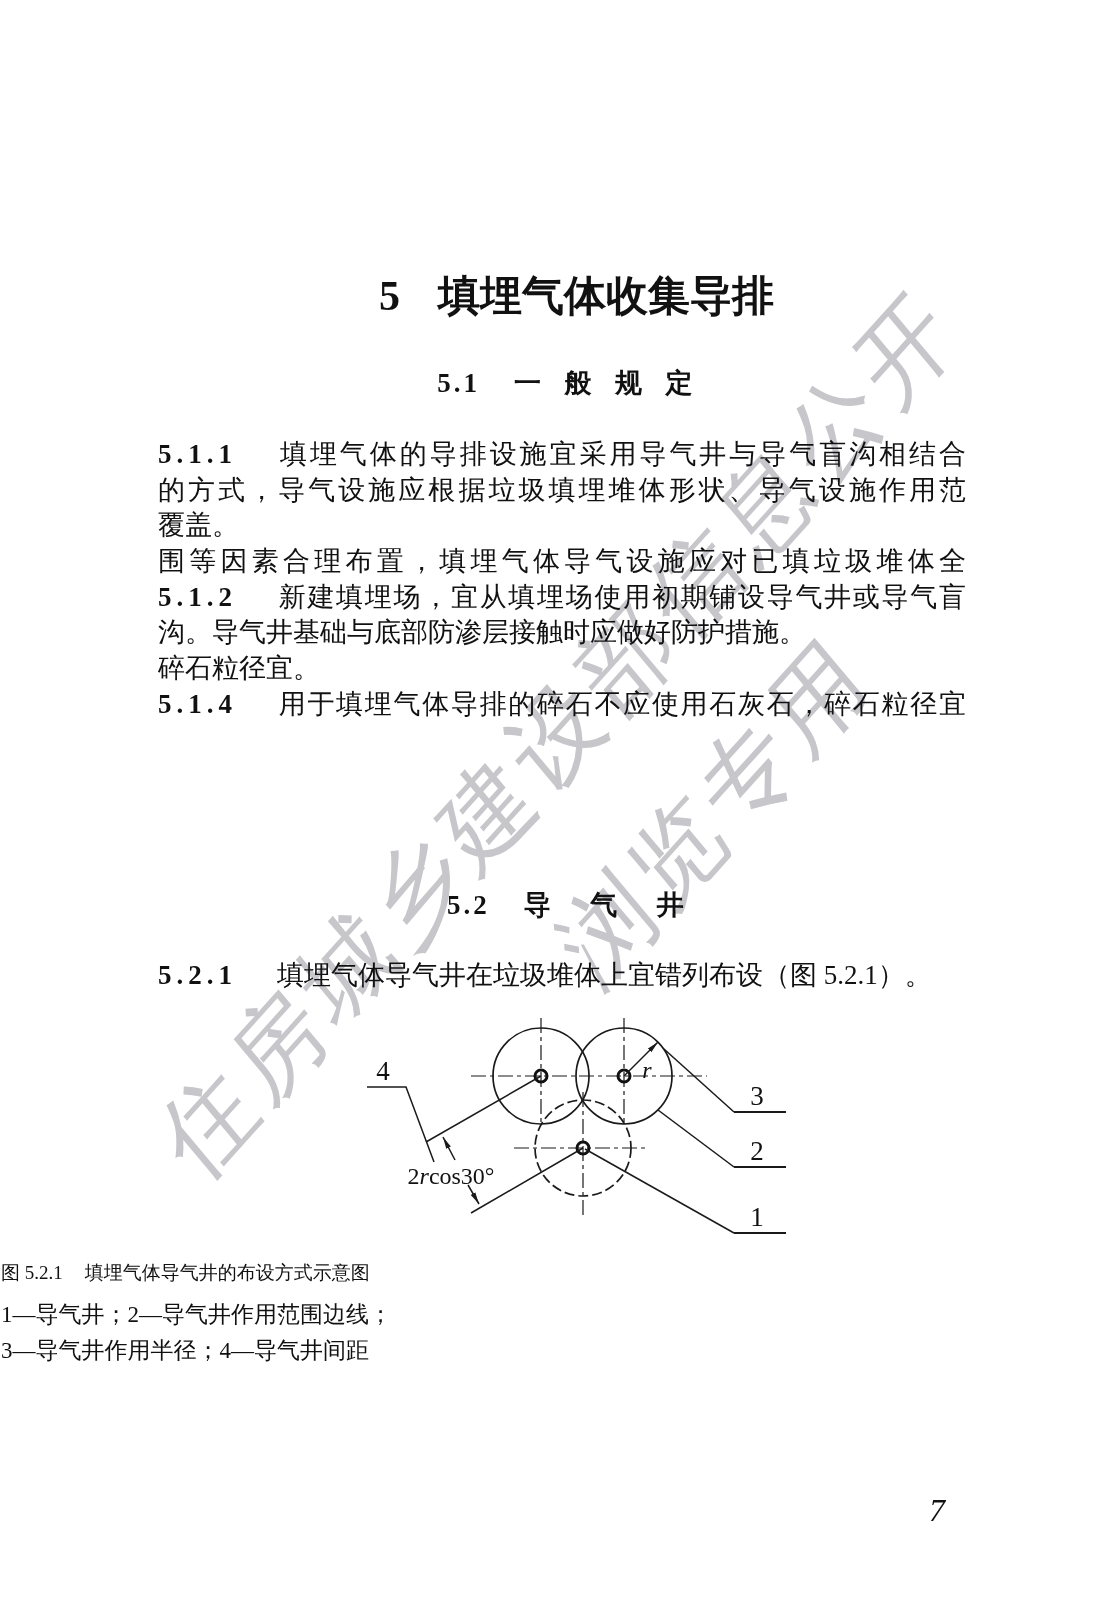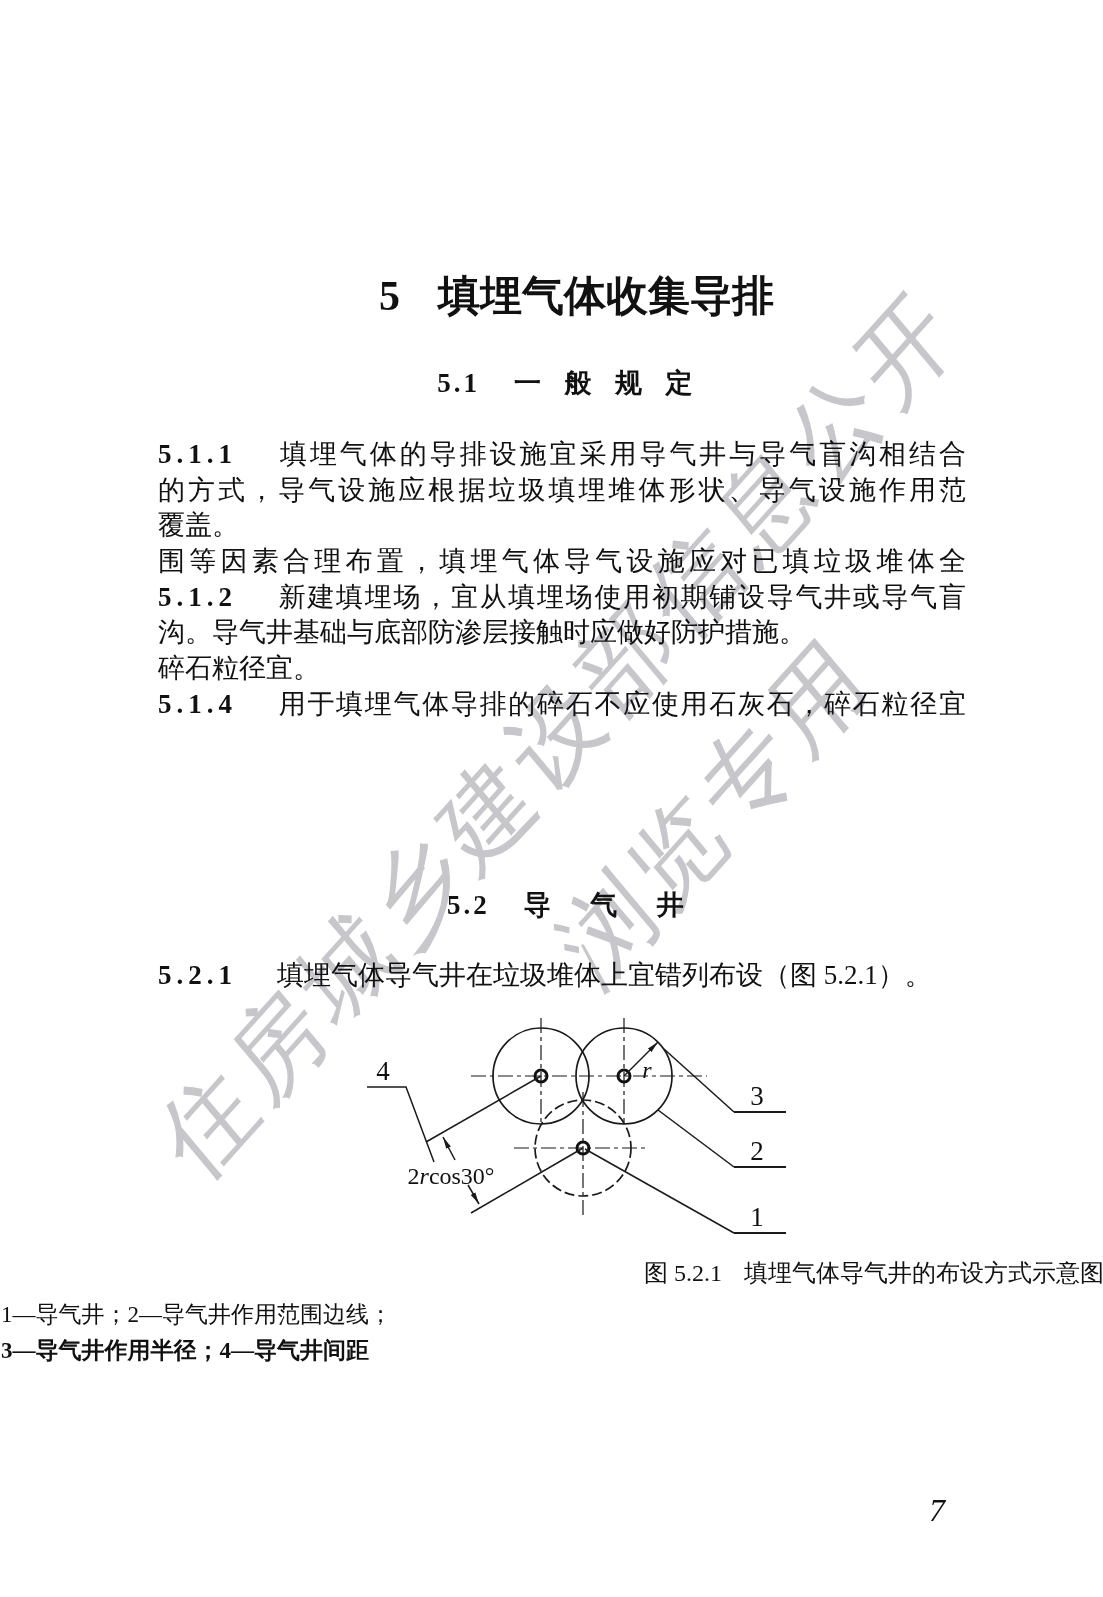--- a/index.html
+++ b/index.html
@@ -30,25 +30,25 @@
   .sec-heading .sec-num{margin-right:34px; font-family:"Liberation Serif",serif; letter-spacing:3px;}
   .sec-title-sp1{letter-spacing:5px; word-spacing:6px;}
   .sec-title-sp2{letter-spacing:4px; word-spacing:24px;}
   #body-lines{position:absolute; left:157px; top:437px; width:808px;}
   .body-line{height:35.7px; line-height:35.7px; font-size:27px; text-align:justify; overflow:visible;}
   .body-line.fill{text-align-last:justify;}
   .clause-num{font-weight:bold; letter-spacing:5px; margin-right:40px;}
   #clause-521{position:absolute; left:157px; top:957px; width:830px; height:36px;
     line-height:36px; font-size:27px; white-space:nowrap;}
   #figure-wrap{position:absolute; left:350px; top:1008px; width:450px; height:240px;}
-  .fig-caption{position:absolute; left:0; right:0; top:1256px; text-align:right; font-size:24px; line-height:34px;}
+  .fig-caption{position:absolute; left:0; right:0; top:1256px; text-align:left; font-size:19px; line-height:34px;}
   .fig-caption .cap-text{margin-left:22px;}
   .fig-legend{position:absolute; left:0; right:0; text-align:left; font-size:23px; line-height:30px;}
   #legend1{top:1300px;}
-  #legend2{top:1336px;font-weight:bold;}
+  #legend2{top:1336px;}
   .page-num{position:absolute; left:928px; top:1492px; font-size:32px; font-style:italic;}
   
   .cl{stroke:#1a1a1a; stroke-width:1.2; stroke-dasharray:15 4 4 4; fill:none;}
   .well-circle{stroke:#1a1a1a; stroke-width:1.7; fill:none;}
   .well-circle.dashed{stroke-dasharray:10 4;}
   .ring{stroke:#111; stroke-width:3; fill:none;}
   .ldr{stroke:#1a1a1a; stroke-width:1.5; fill:none;}
   .ul{stroke:#1a1a1a; stroke-width:2;}
   .figtext{font-family:"Liberation Serif","DejaVu Serif",serif; font-size:27px; fill:#111;}
   .figtext-sm{font-family:"Liberation Serif","DejaVu Serif",serif; font-size:24px; fill:#111;}

